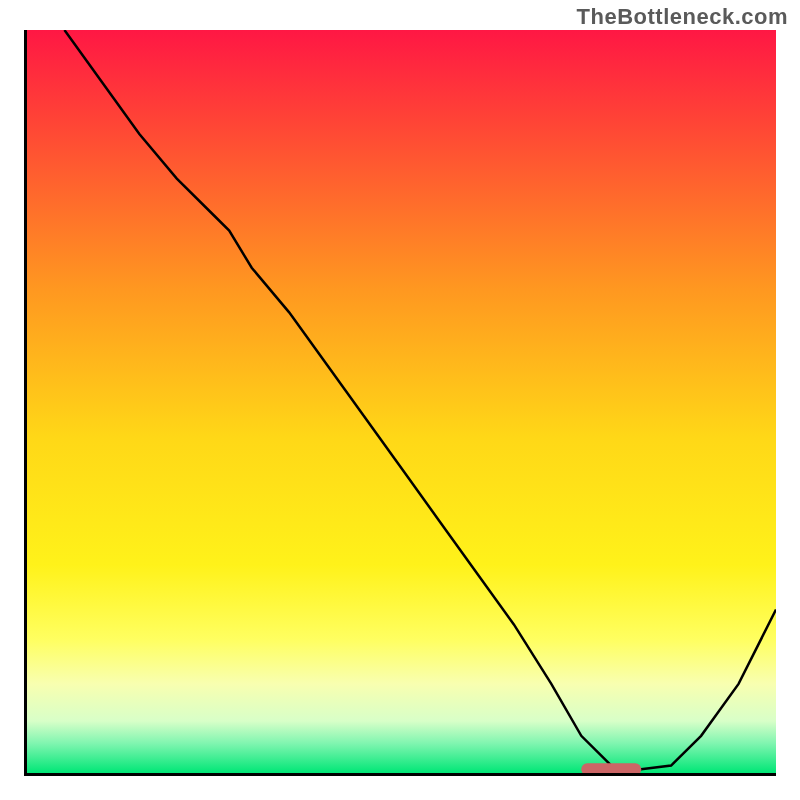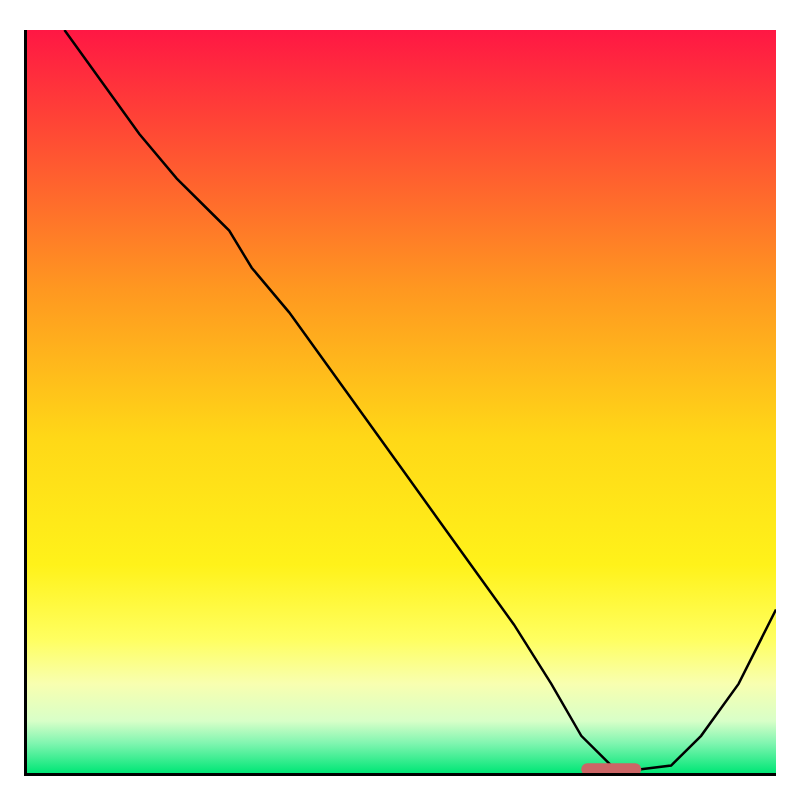--- a/index.html
+++ b/index.html
@@ -39,20 +39,21 @@
     left: 0;
     top: 0;
     width: 100%;
     height: 100%;
   }
 </style>
 </head>
 <body>
 
 <div class="container">
+  <div class="watermark">TheBottleneck.com</div>
   <div class="plot-area">
     <svg id="chart-svg" viewBox="0 0 752 746" preserveAspectRatio="none">
       <defs>
         <linearGradient id="bg-grad" x1="0" y1="0" x2="0" y2="1">
             <stop offset="0%" stop-color="#ff1744"></stop>
             <stop offset="12%" stop-color="#ff4336"></stop>
             <stop offset="35%" stop-color="#ff9820"></stop>
             <stop offset="55%" stop-color="#ffd817"></stop>
             <stop offset="72%" stop-color="#fff21a"></stop>
             <stop offset="82%" stop-color="#ffff60"></stop>

